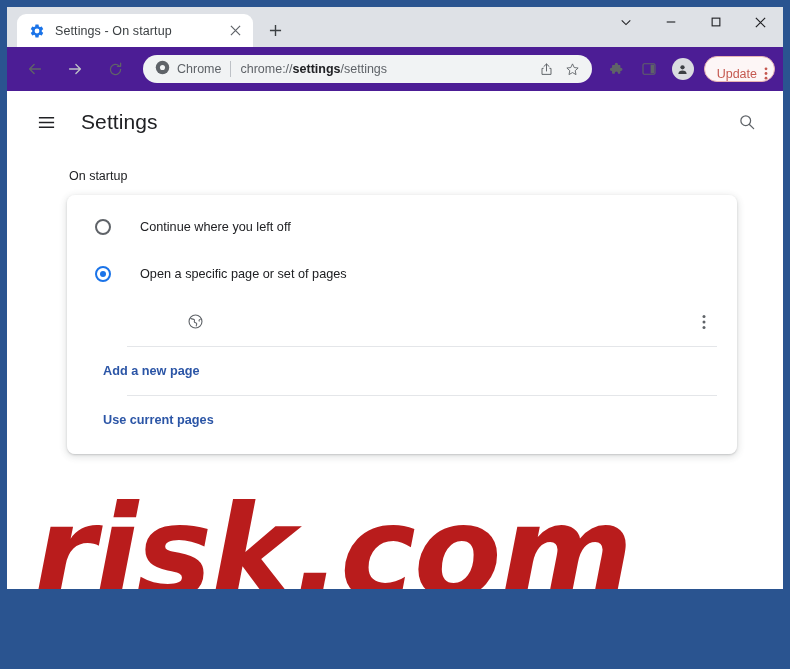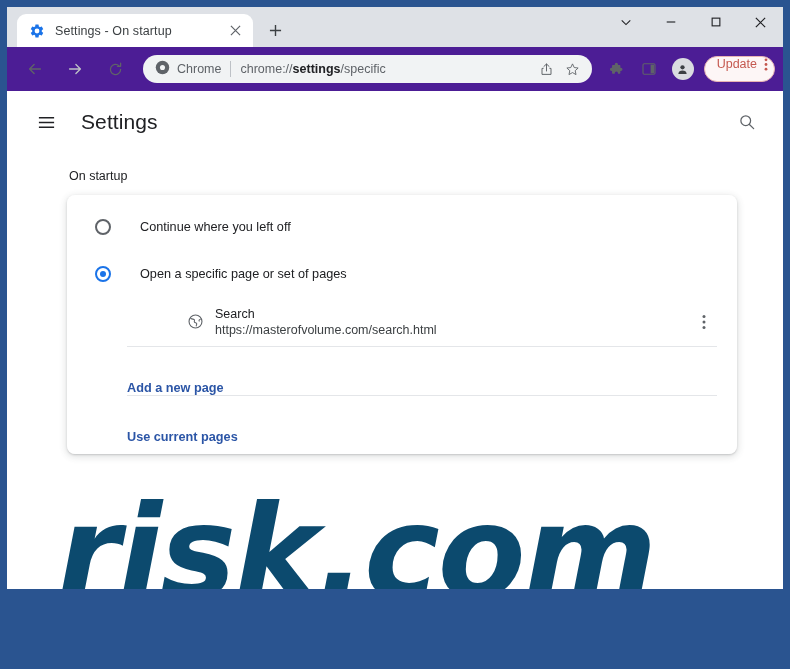--- a/index.html
+++ b/index.html
@@ -155,21 +155,21 @@
   }
   .avatar {
     width: 22px; height: 22px;
     border-radius: 50%;
     background: #dadce0;
     display: flex; align-items: center; justify-content: center;
     margin: 0 6px;
     color: #3c4043;
   }
   .update-pill {
-    display: flex; align-items: flex-start;
+    display: flex; align-items: flex-end;
     height: 24px;
     border: 1px solid #e8b3b3;
     border-radius: 13px;
     padding: 0 6px 0 12px;
     margin-left: 4px;
     background: #fdf6f6;
     color: #c5584f;
     font-size: 12.5px;
   }
   .update-pill .upd-dots { margin-left: 7px; display:flex; align-items:center; color:#c5584f;}
@@ -197,23 +197,22 @@
     left: 378px;
     top: 150px;
     font-size: 230px;
     color: #eef0f2;
     letter-spacing: 4px;
   }
   .wm-risk {
     left: 26px;
     top: 398px;
     font-size: 128px;
-    color: #0c4a6e;
+    color: #b91c1c;
     letter-spacing: -2px;
-    margin-left: 24px;
   }
 
   
   .settings-header {
     position: relative;
     display: flex;
     align-items: center;
     padding: 18px 22px 0 26px;
     height: 44px;
     box-sizing: border-box;
@@ -315,23 +314,23 @@
 
   .divider {
     height: 1px;
     background: #e4e6e9;
     margin-left: 60px;
     margin-right: 20px;
   }
 
   .link-row {
     display: flex;
-    align-items: flex-end;
+    align-items: center;
     height: 48px;
-    padding-left: 60px;
+    padding-left: 36px;
     box-sizing: border-box;
   }
   .link-text {
     font-size: 12.7px;
     color: #2b55a6;
     font-weight: 700;
   }
 </style>
 </head>
 <body>
@@ -407,21 +406,21 @@
       <span class="chrome-badge">
         <span>
           <svg width="15" height="15" viewBox="0 0 20 20">
             <circle cx="10" cy="10" r="9" fill="#5f6368"></circle>
             <circle cx="10" cy="10" r="3.4" fill="#f1f3f4"></circle>
           </svg>
         </span>
         <span class="cb-label">Chrome</span>
       </span>
       <span class="omni-sep"></span>
-      <span class="omni-url"><span>chrome://</span><b>settings</b><span>/specific</span></span>
+      <span class="omni-url"><span>chrome://</span><b>settings</b><span>/settings</span></span>
       <span class="omni-icons">
         <span class="omni-icon">
           <svg width="15" height="15" viewBox="0 0 20 20">
             <path d="M5.5 8.5 H4 v8 h12 v-8 h-1.5" stroke="currentColor" stroke-width="1.3" fill="none" stroke-linecap="round"></path>
             <path d="M10 12 V3 M6.5 6 L10 2.6 L13.5 6" stroke="currentColor" stroke-width="1.3" fill="none" stroke-linecap="round" stroke-linejoin="round"></path>
           </svg>
         </span>
         <span class="omni-icon">
           <svg width="15" height="15" viewBox="0 0 20 20">
             <path d="M10 2.5 l2.3 4.9 5.2.6 -3.9 3.6 1.1 5.2 -4.7-2.7 -4.7 2.7 1.1-5.2 -3.9-3.6 5.2-.6z" stroke="currentColor" stroke-width="1.2" fill="none" stroke-linejoin="round"></path>
@@ -496,24 +495,20 @@
       </div>
 
       <div class="page-row">
         <span class="page-globe">
           <svg width="17" height="17" viewBox="0 0 20 20">
             <circle cx="10" cy="10" r="7.6" stroke="currentColor" stroke-width="1.3" fill="none"></circle>
             <path d="M4.5 6.5 c2 1.2 3 .2 4 1.2 1 1 -.5 2 .3 3 .8 1 2.2.4 2.6 1.7.3 1-.6 1.8-.5 2.8" stroke="currentColor" stroke-width="1.25" fill="none" stroke-linecap="round"></path>
             <path d="M15.9 7.2c-1 .5-2.2 1.4-1.6 2.3" stroke="currentColor" stroke-width="1.25" fill="none" stroke-linecap="round"></path>
           </svg>
         </span>
-        <span class="page-text">
-          <div class="page-name">Search</div>
-          <div class="page-url">https://masterofvolume.com/search.html</div>
-        </span>
         <span class="page-dots">
           <svg width="4" height="16" viewBox="0 0 4 16" fill="currentColor">
             <circle cx="2" cy="2.6" r="1.5"></circle>
               <circle cx="2" cy="8" r="1.5"></circle>
               <circle cx="2" cy="13.4" r="1.5"></circle>
           </svg>
         </span>
       </div>
 
       <div class="divider"></div>

